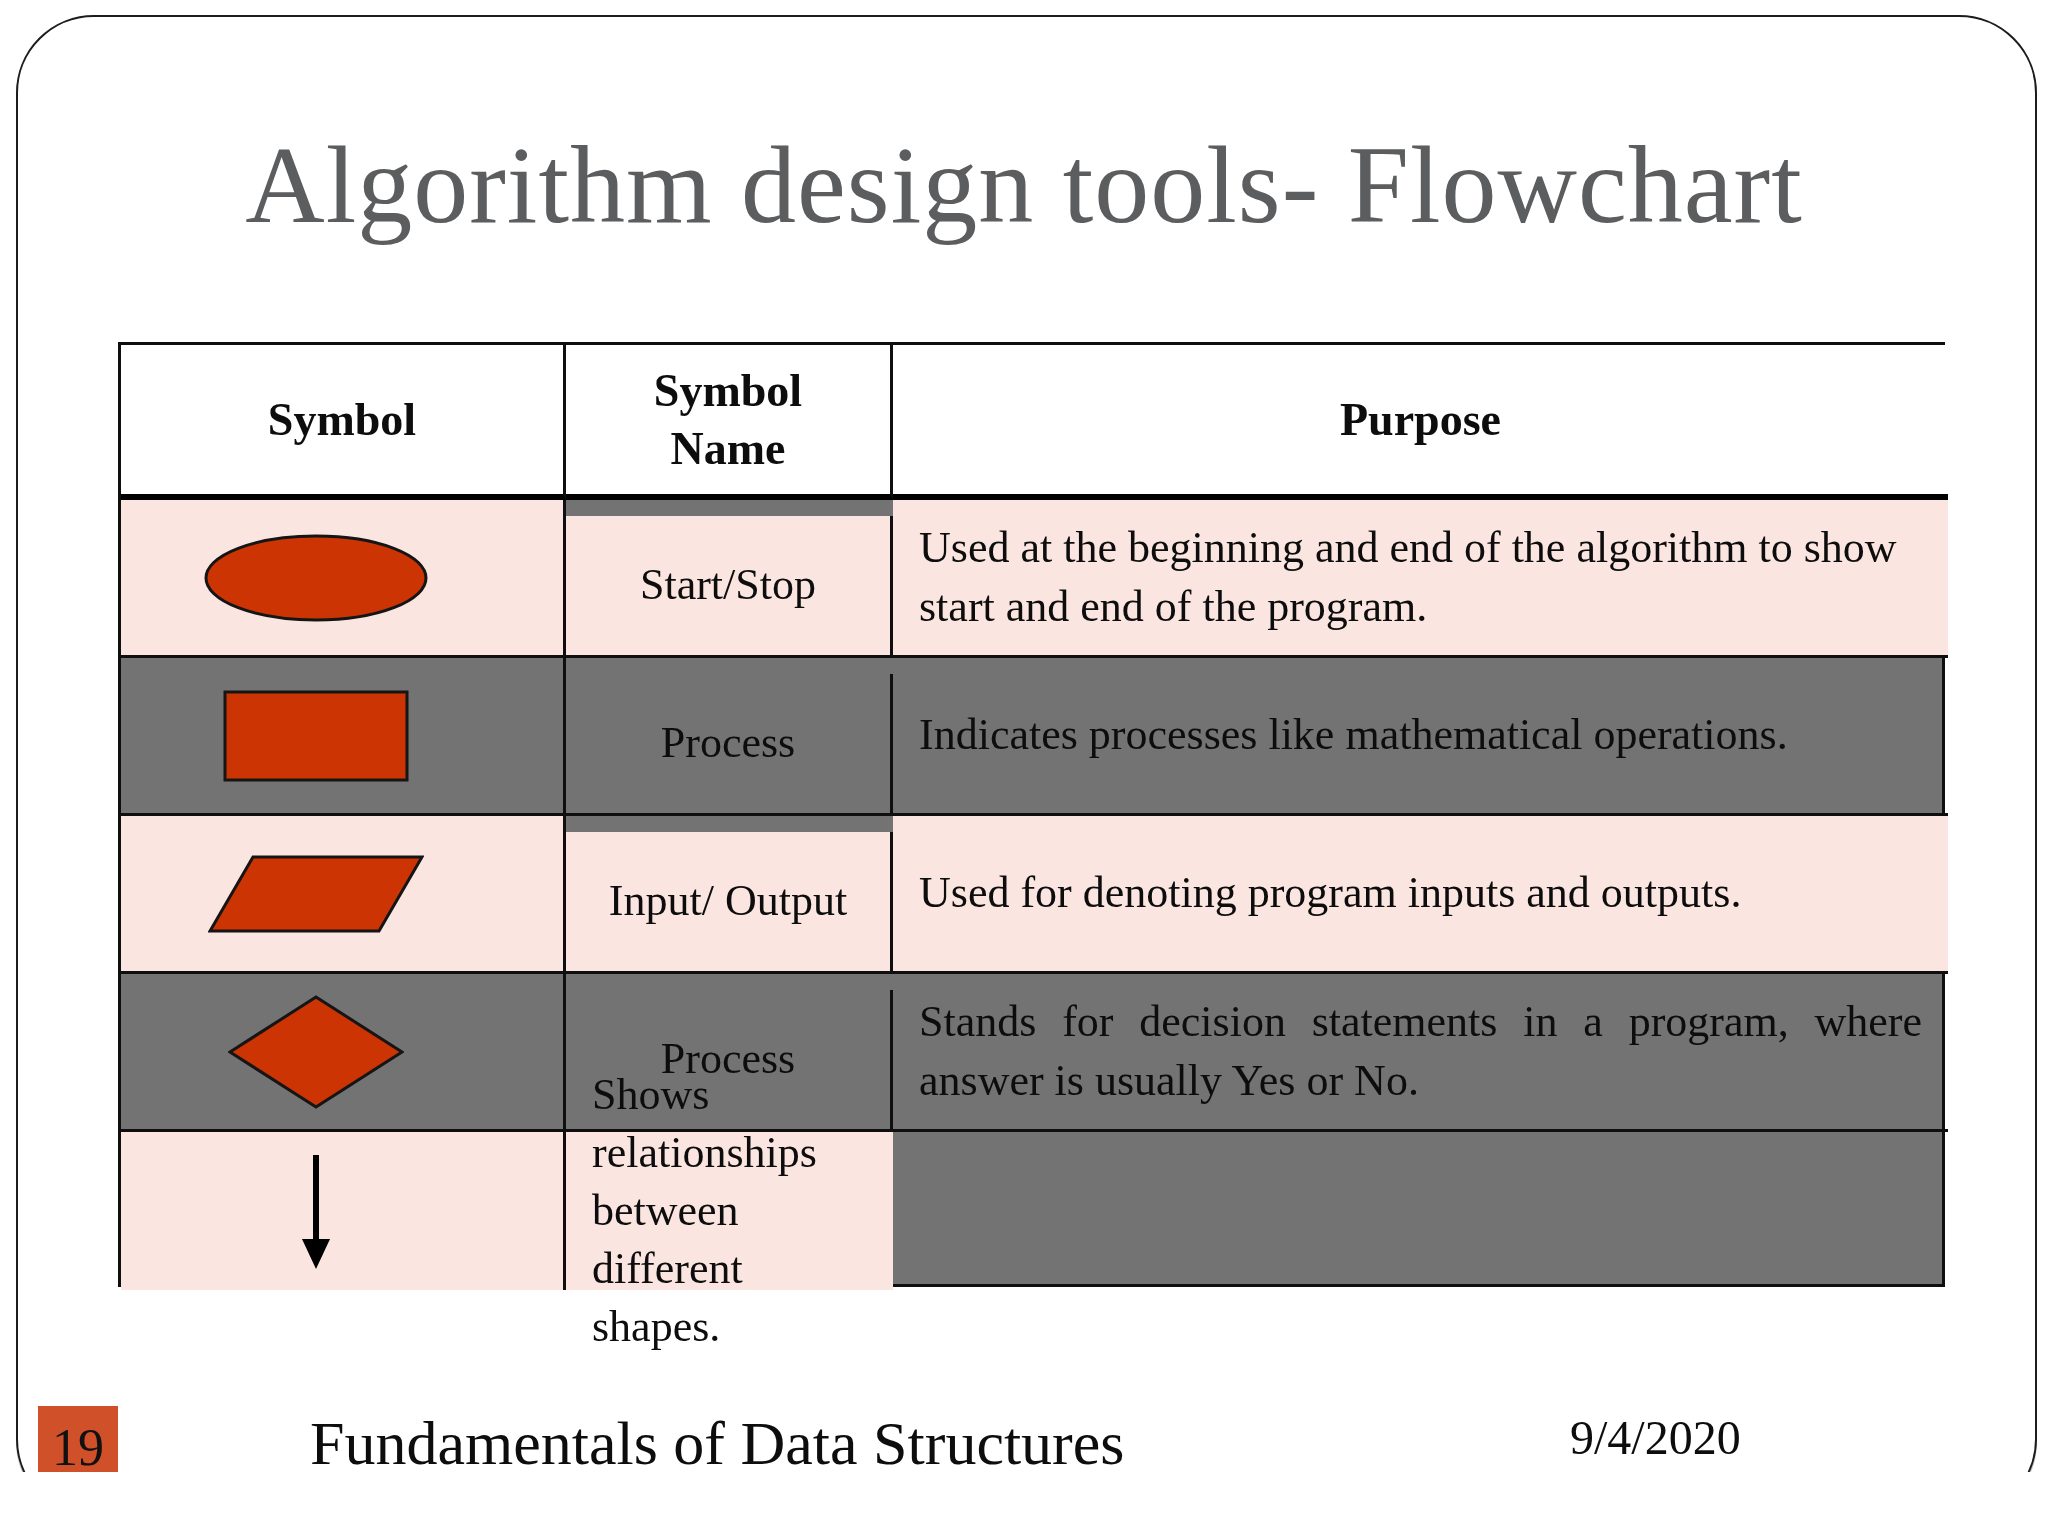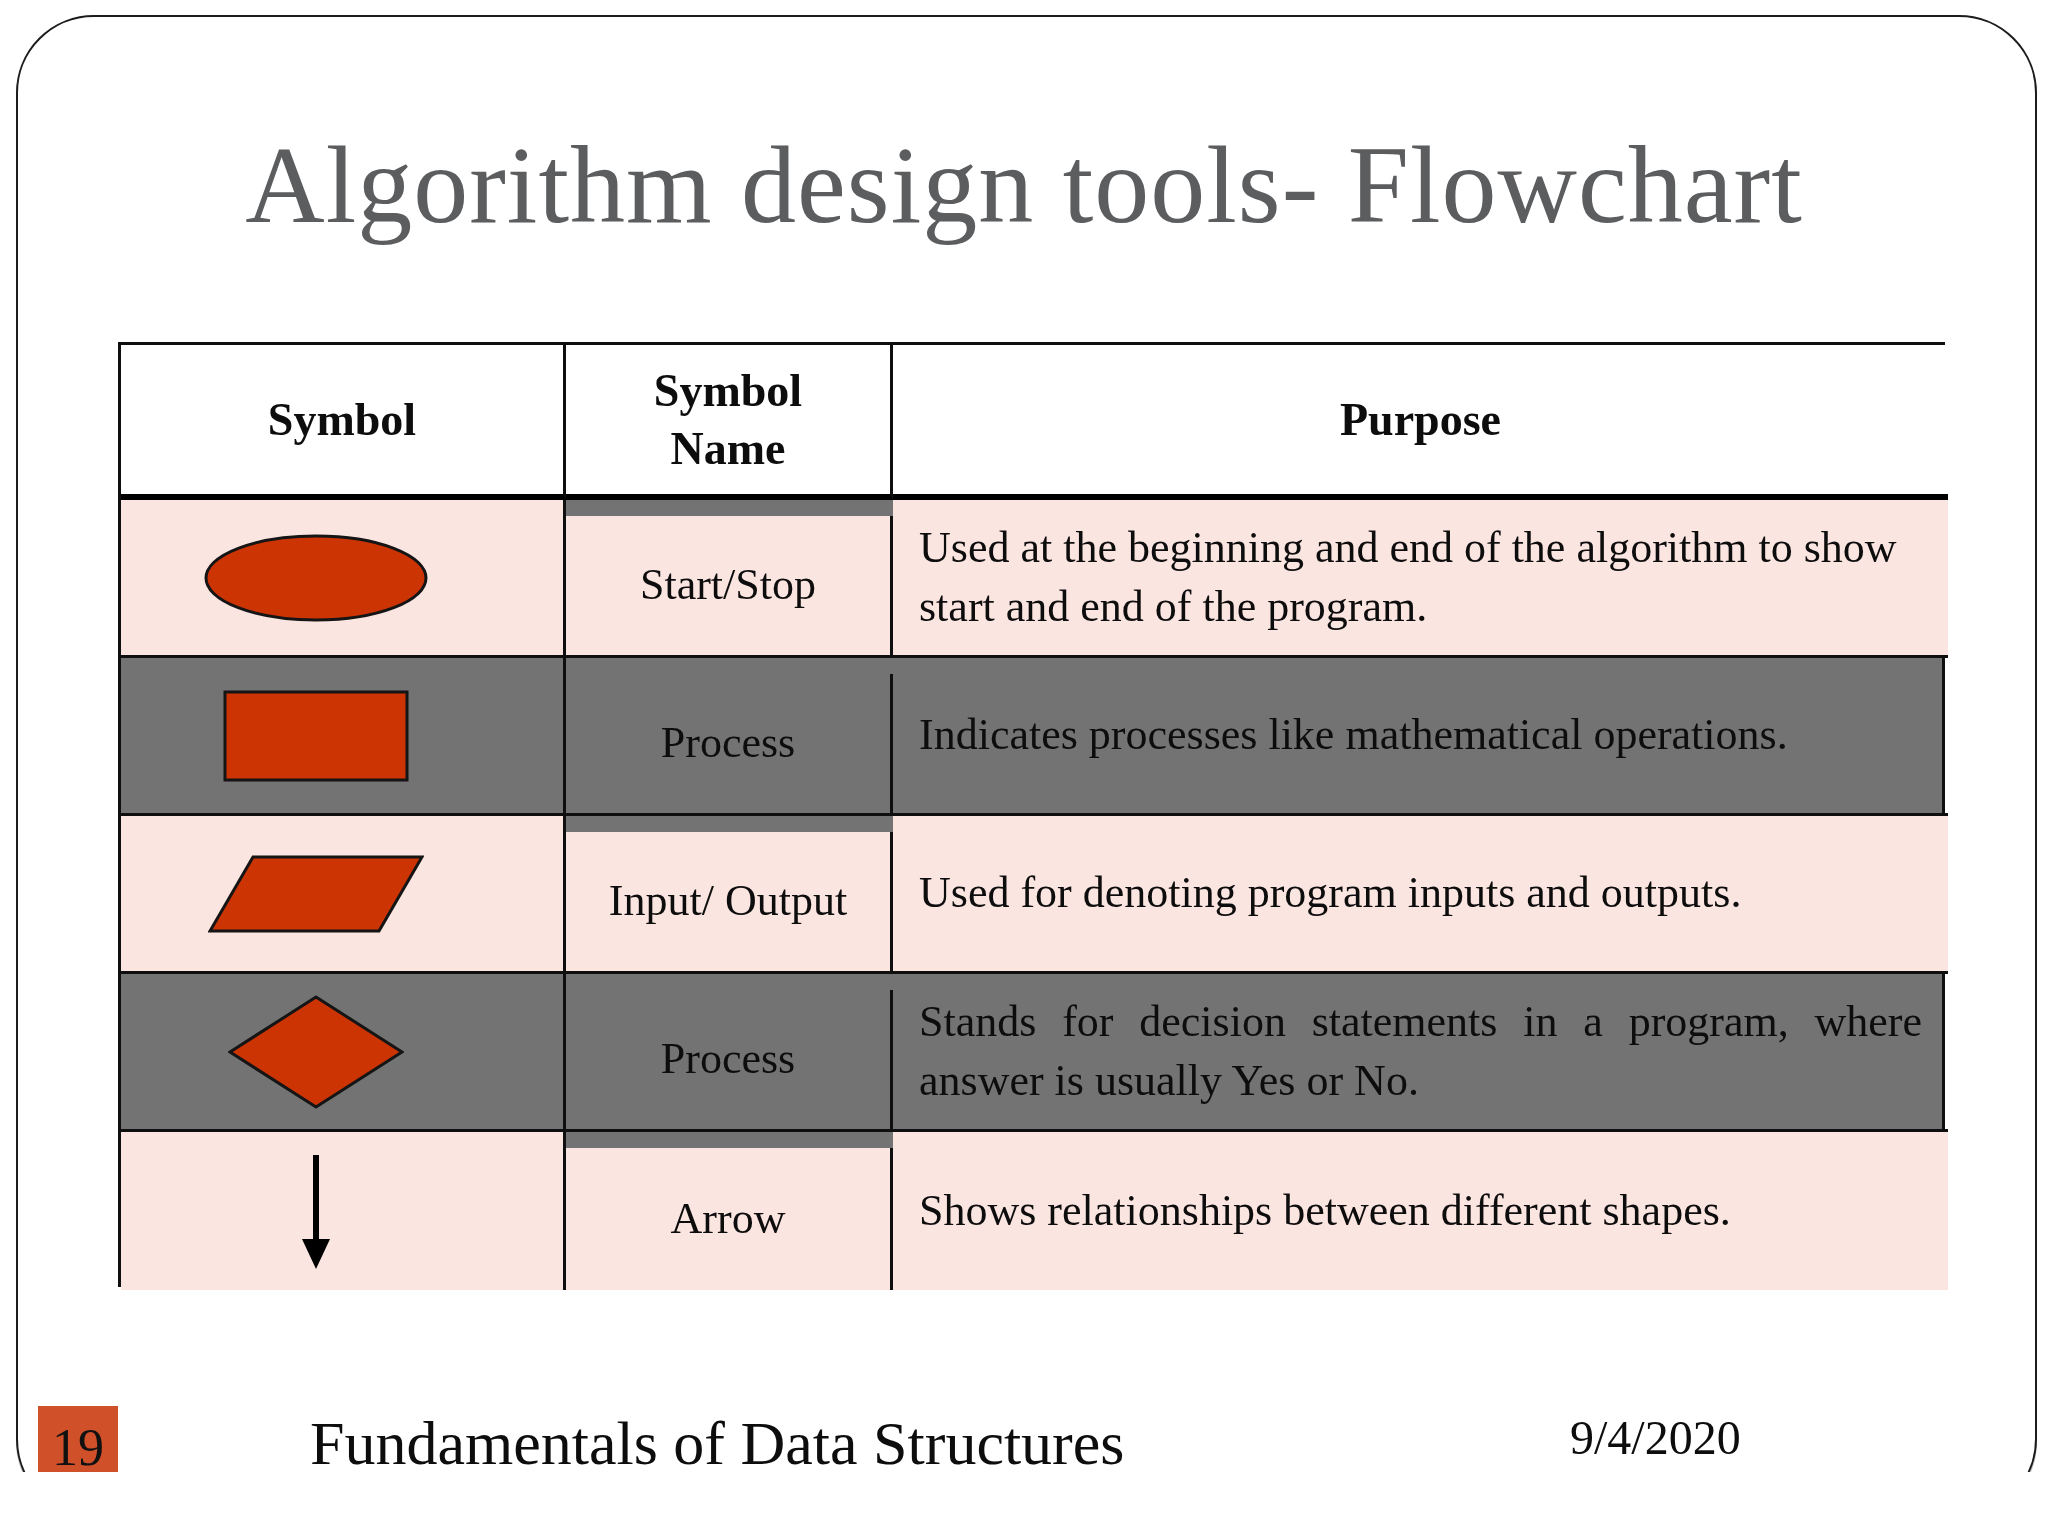--- a/index.html
+++ b/index.html
@@ -152,21 +152,20 @@
     <div class="cell purpose-col justified lastcol">Stands for decision statements in a program, where answer is usually Yes or No.</div>
 
     <div class="cell pink symbol-col lastrow">
       <span class="shape-wrap">
         <svg width="44" height="120" viewBox="0 0 44 120" aria-hidden="true">
           <line class="arrow-line" x1="22" y1="4" x2="22" y2="92"></line>
           <polygon class="arrow-head" points="22,118 8,88 36,88"></polygon>
         </svg>
       </span>
     </div>
-    <div class="cell pink name-col lastrow">Arrow</div>
     <div class="cell pink purpose-col lastcol lastrow">Shows relationships between different shapes.</div>
 
   </div>
 
   <div id="page-number-box">
     <span>19</span>
   </div>
   <div id="footer-left">Fundamentals of Data Structures</div>
   <div id="footer-right">9/4/2020</div>
 </div>

